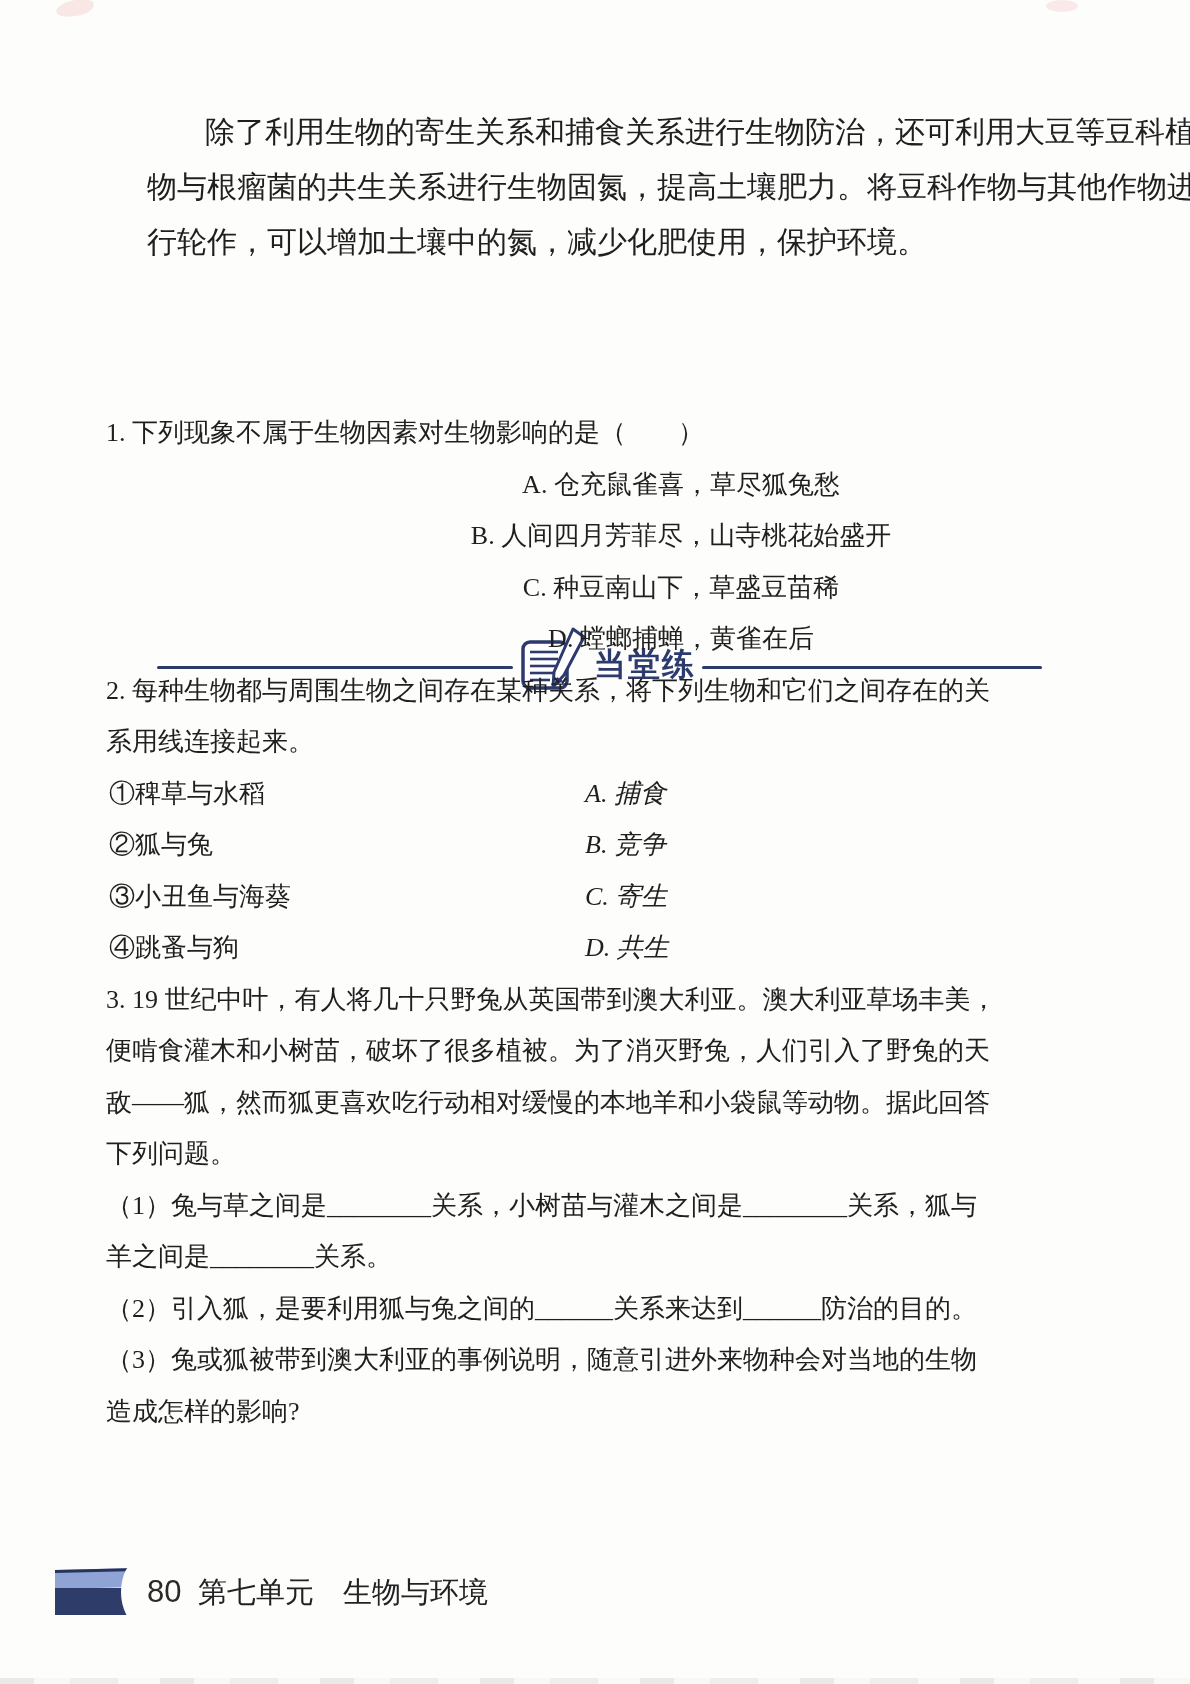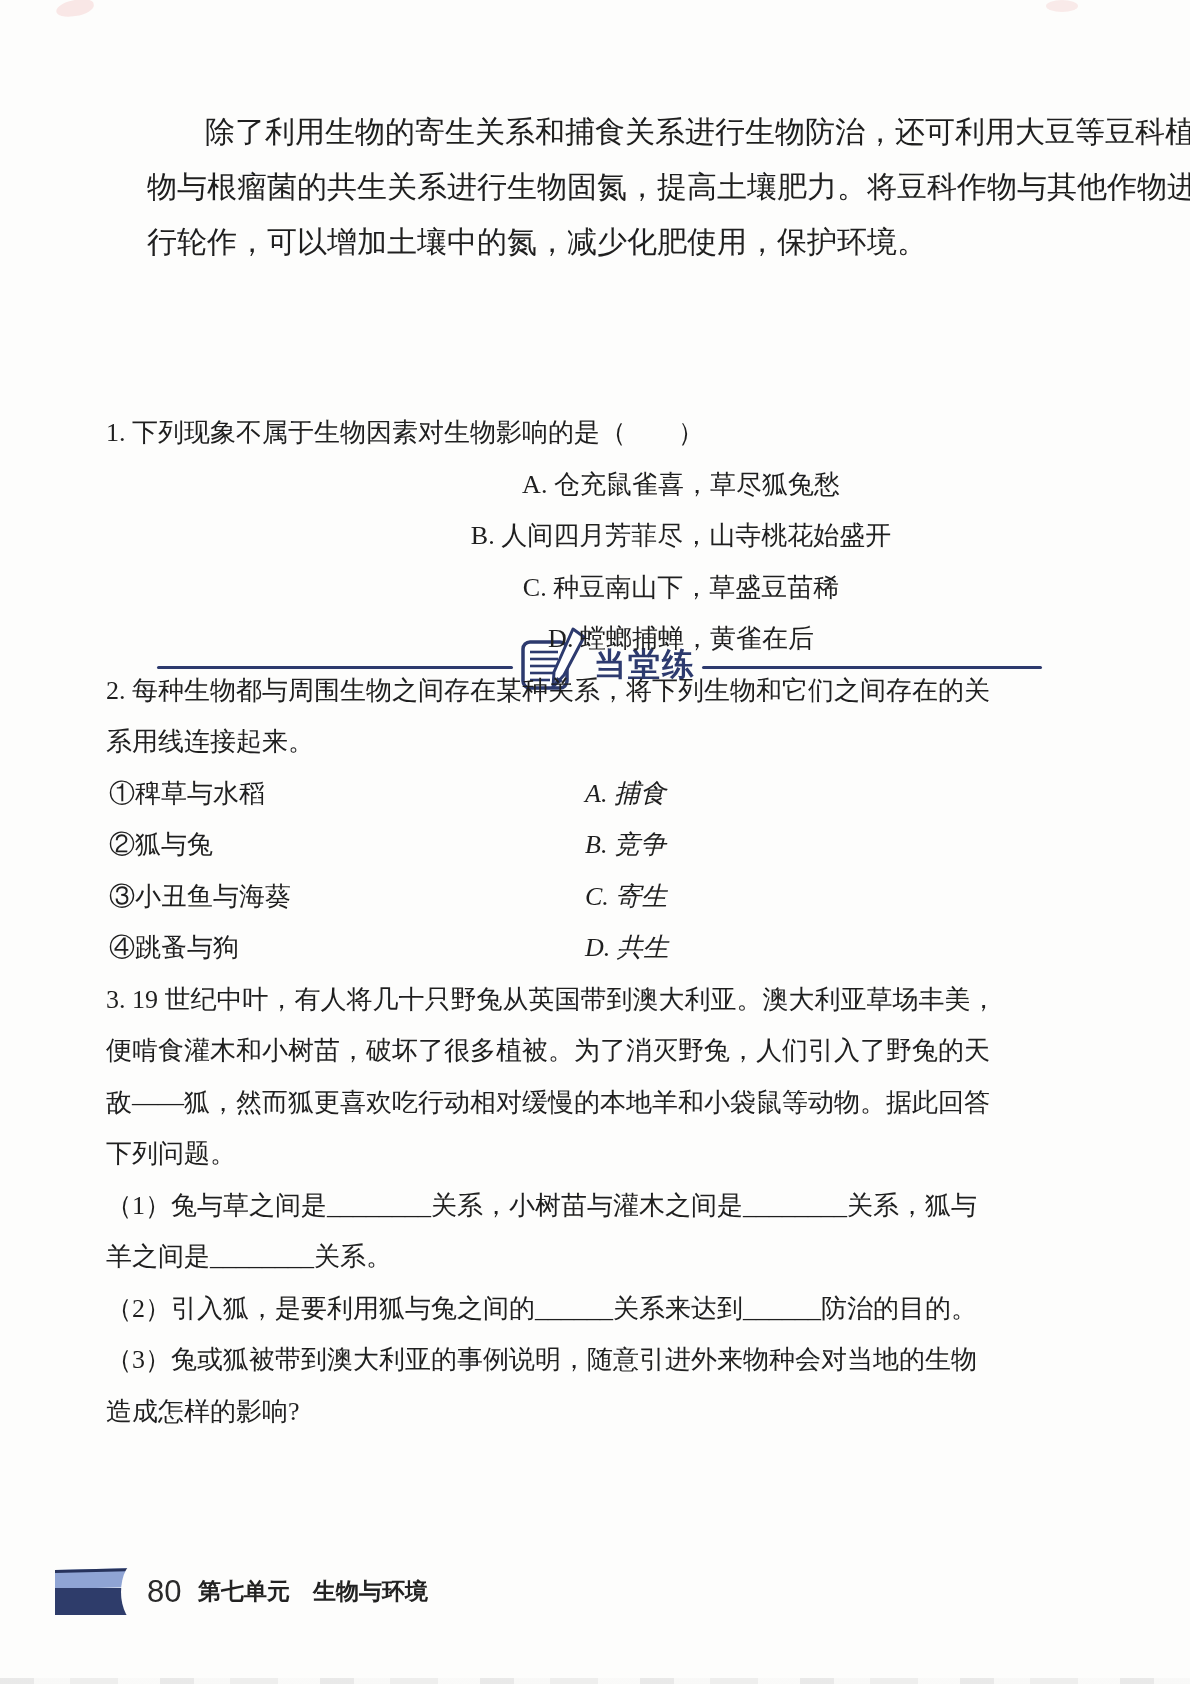--- a/index.html
+++ b/index.html
@@ -43,21 +43,21 @@
   
   .ribbon{position:absolute;left:55px;top:1569px;width:82px;height:46px;}
   .ribbon .light{position:absolute;top:0;left:0;width:100%;height:16px;background:#8fa4d4;
     border-top:3px solid #27335c;transform:skewY(-1.5deg);}
   .ribbon .dark{position:absolute;top:19px;left:0;width:100%;height:27px;background:#2e3c6a;}
   .ribbon .notch{position:absolute;right:-18px;top:-8px;width:34px;height:62px;
     background:#fdfdfc;border-radius:50%;}
   .page-num{position:absolute;left:147px;top:1572px;height:40px;line-height:40px;
     font-size:31px;color:#2a2a2a;font-family:"Liberation Sans","DejaVu Sans",sans-serif;}
   .unit{position:absolute;left:198px;top:1578px;height:28px;line-height:28px;
-    font-size:23px;font-weight:bold;color:#222;}
+    font-size:29px;font-weight:normal;color:#222;}
 
   
   .scan-edge{position:absolute;bottom:0;left:0;right:0;height:6px;opacity:.6;
     background:repeating-linear-gradient(90deg,#dcdcdc 0 34px,#f5f5f4 34px 70px,#e4e4e3 70px 118px,#f7f7f6 118px 160px);}
 </style>
 </head>
 <body>
 
 <div class="red-mark-1"></div>
 <div class="red-mark-2"></div>

